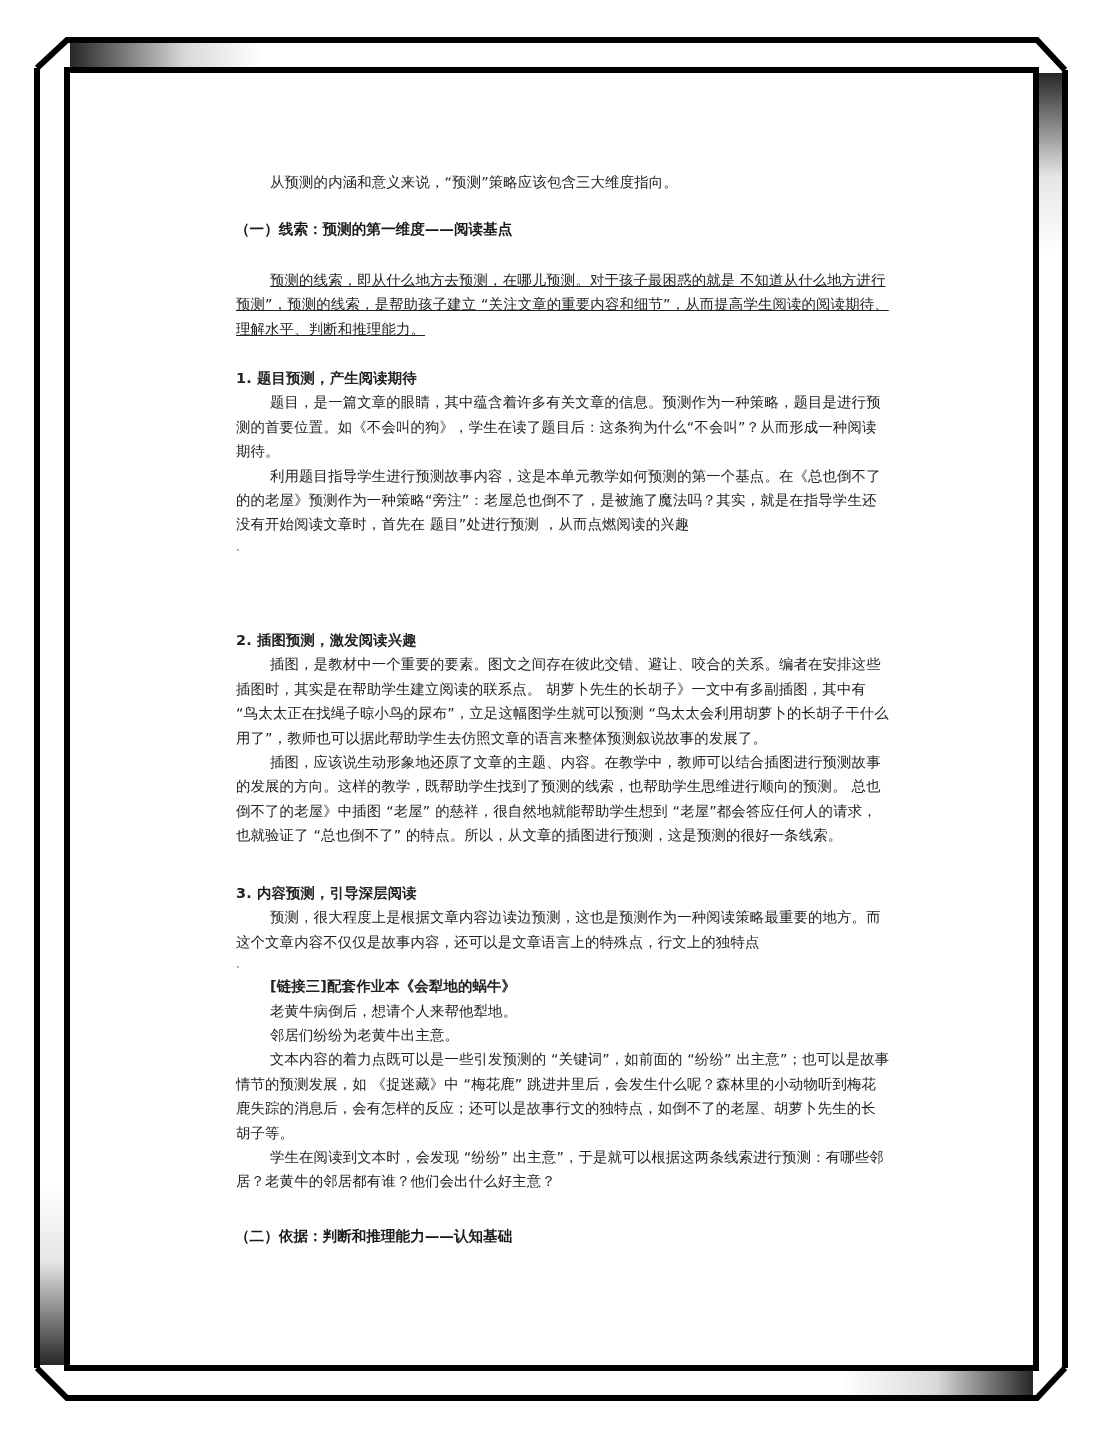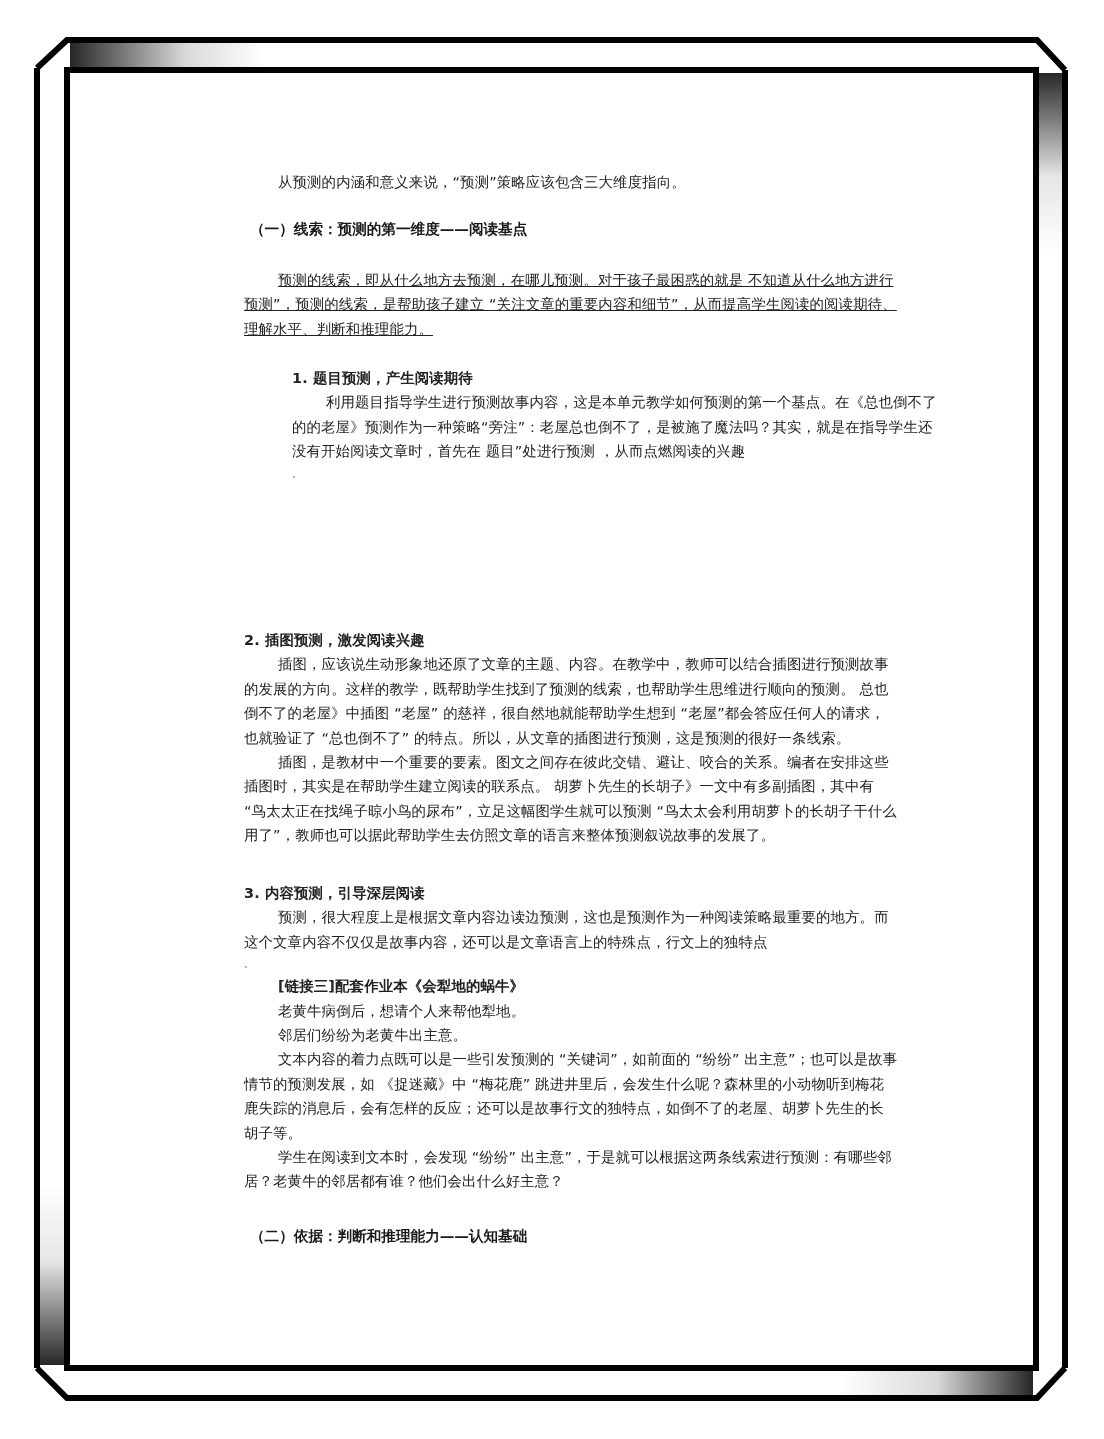--- a/index.html
+++ b/index.html
@@ -1,23 +1,23 @@
 <!DOCTYPE html>
 <html><head>
 <meta charset="utf-8">
 <style>
   html, body { margin:0; padding:0; background:#ffffff; }
   body { width:1104px; height:1439px; position:relative; overflow:hidden; font-family:"DejaVu Sans", sans-serif; color:#1a1a1a; }
   #frame { position:absolute; left:0; top:0; width:1104px; height:1439px; }
   .page { position:absolute; left:70px; top:73px; width:963px; height:1292px; }
-  .txt { position:absolute; left:244px; width:654px; font-size:14.4px; line-height:24.4px; letter-spacing:0.15px; color:#222; }
+  .txt { position:absolute; left:236px; width:654px; font-size:14.4px; line-height:24.4px; letter-spacing:0.15px; color:#222; }
   .txt p { margin:0; }
   .indent { text-indent:34px; }
   .h { font-weight:bold; }
-  .heading-sec { position:absolute; left:250px; font-size:14.6px; font-weight:bold; color:#1a1a1a; }
+  .heading-sec { position:absolute; left:235px; font-size:14.6px; font-weight:bold; color:#1a1a1a; }
   .tail { font-size:9px; line-height:20px; color:#555; }
 </style>
 </head>
 <body>
 
 <svg id="frame" width="1104" height="1439" viewBox="0 0 1104 1439" xmlns="http://www.w3.org/2000/svg">
   <defs>
     <linearGradient id="gTop" x1="0" y1="0" x2="1" y2="0">
       <stop offset="0" stop-color="#000" stop-opacity="0.85"></stop>
       <stop offset="0.12" stop-color="#000" stop-opacity="0.15"></stop>
@@ -64,30 +64,31 @@
 <div class="txt" style="top:170px;">
   <p class="indent">从预测的内涵和意义来说，“预测”策略应该包含三大维度指向。</p>
 </div>
 
 <div class="heading-sec" style="top:220px;">（一）线索：预测的第一维度——阅读基点</div>
 
 <div class="txt" style="top:268px;text-decoration:underline;">
   <p class="indent">预测的线索，即从什么地方去预测，在哪儿预测。对于孩子最困惑的就是 不知道从什么地方进行预测”，预测的线索，是帮助孩子建立 “关注文章的重要内容和细节”，从而提高学生阅读的阅读期待、理解水平、判断和推理能力。</p>
 </div>
 
-<div class="txt" style="top:366px;margin-left:48px;">
+<div class="txt" style="top:366px;">
   <p class="h">1. 题目预测，产生阅读期待</p>
+  <p class="indent">题目，是一篇文章的眼睛，其中蕴含着许多有关文章的信息。预测作为一种策略，题目是进行预测的首要位置。如《不会叫的狗》，学生在读了题目后：这条狗为什么“不会叫”？从而形成一种阅读期待。</p>
   <p class="indent">利用题目指导学生进行预测故事内容，这是本单元教学如何预测的第一个基点。在《总也倒不了的的老屋》预测作为一种策略“旁注”：老屋总也倒不了，是被施了魔法吗？其实，就是在指导学生还没有开始阅读文章时，首先在 题目”处进行预测 ，从而点燃阅读的兴趣</p>
   <p class="tail">。</p>
 </div>
 
 <div class="txt" style="top:588px;margin-top:40px;">
   <p class="h">2. 插图预测，激发阅读兴趣</p>
+  <p class="indent">插图，是教材中一个重要的要素。图文之间存在彼此交错、避让、咬合的关系。编者在安排这些插图时，其实是在帮助学生建立阅读的联系点。 胡萝卜先生的长胡子》一文中有多副插图，其中有 “鸟太太正在找绳子晾小鸟的尿布”，立足这幅图学生就可以预测 “鸟太太会利用胡萝卜的长胡子干什么用了”，教师也可以据此帮助学生去仿照文章的语言来整体预测叙说故事的发展了。</p>
   <p class="indent">插图，应该说生动形象地还原了文章的主题、内容。在教学中，教师可以结合插图进行预测故事的发展的方向。这样的教学，既帮助学生找到了预测的线索，也帮助学生思维进行顺向的预测。 总也倒不了的老屋》中插图 “老屋” 的慈祥，很自然地就能帮助学生想到 “老屋”都会答应任何人的请求，也就验证了 “总也倒不了” 的特点。所以，从文章的插图进行预测，这是预测的很好一条线索。</p>
-  <p class="indent">插图，是教材中一个重要的要素。图文之间存在彼此交错、避让、咬合的关系。编者在安排这些插图时，其实是在帮助学生建立阅读的联系点。 胡萝卜先生的长胡子》一文中有多副插图，其中有 “鸟太太正在找绳子晾小鸟的尿布”，立足这幅图学生就可以预测 “鸟太太会利用胡萝卜的长胡子干什么用了”，教师也可以据此帮助学生去仿照文章的语言来整体预测叙说故事的发展了。</p>
 </div>
 
 <div class="txt" style="top:881px;">
   <p class="h">3. 内容预测，引导深层阅读</p>
   <p class="indent">预测，很大程度上是根据文章内容边读边预测，这也是预测作为一种阅读策略最重要的地方。而这个文章内容不仅仅是故事内容，还可以是文章语言上的特殊点，行文上的独特点</p>
   <p class="tail">。</p>
   <p class="indent h">[链接三]配套作业本《会犁地的蜗牛》</p>
   <p class="indent">老黄牛病倒后，想请个人来帮他犁地。</p>
   <p class="indent">邻居们纷纷为老黄牛出主意。</p>
   <p class="indent">文本内容的着力点既可以是一些引发预测的 “关键词”，如前面的 “纷纷” 出主意”；也可以是故事情节的预测发展，如 《捉迷藏》中 “梅花鹿” 跳进井里后，会发生什么呢？森林里的小动物听到梅花鹿失踪的消息后，会有怎样的反应；还可以是故事行文的独特点，如倒不了的老屋、胡萝卜先生的长胡子等。</p>

